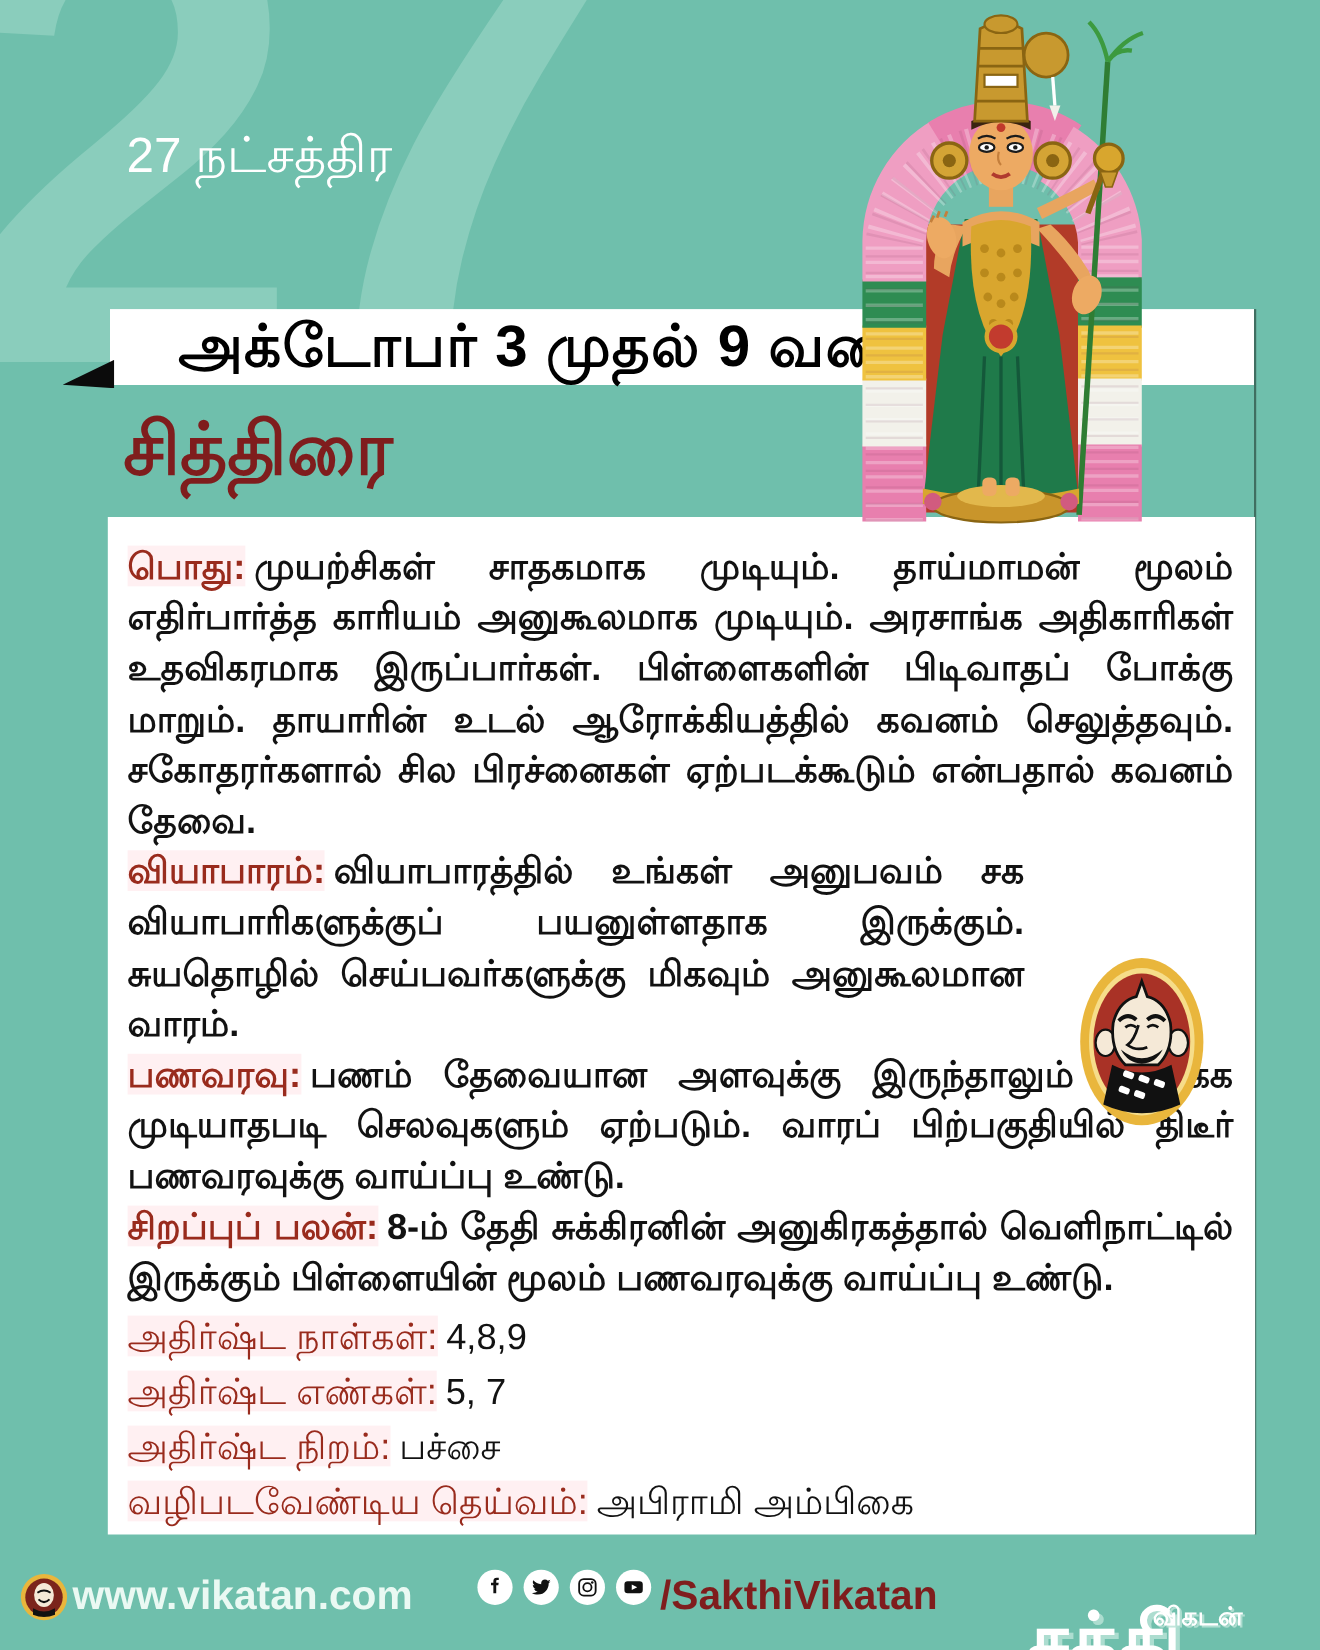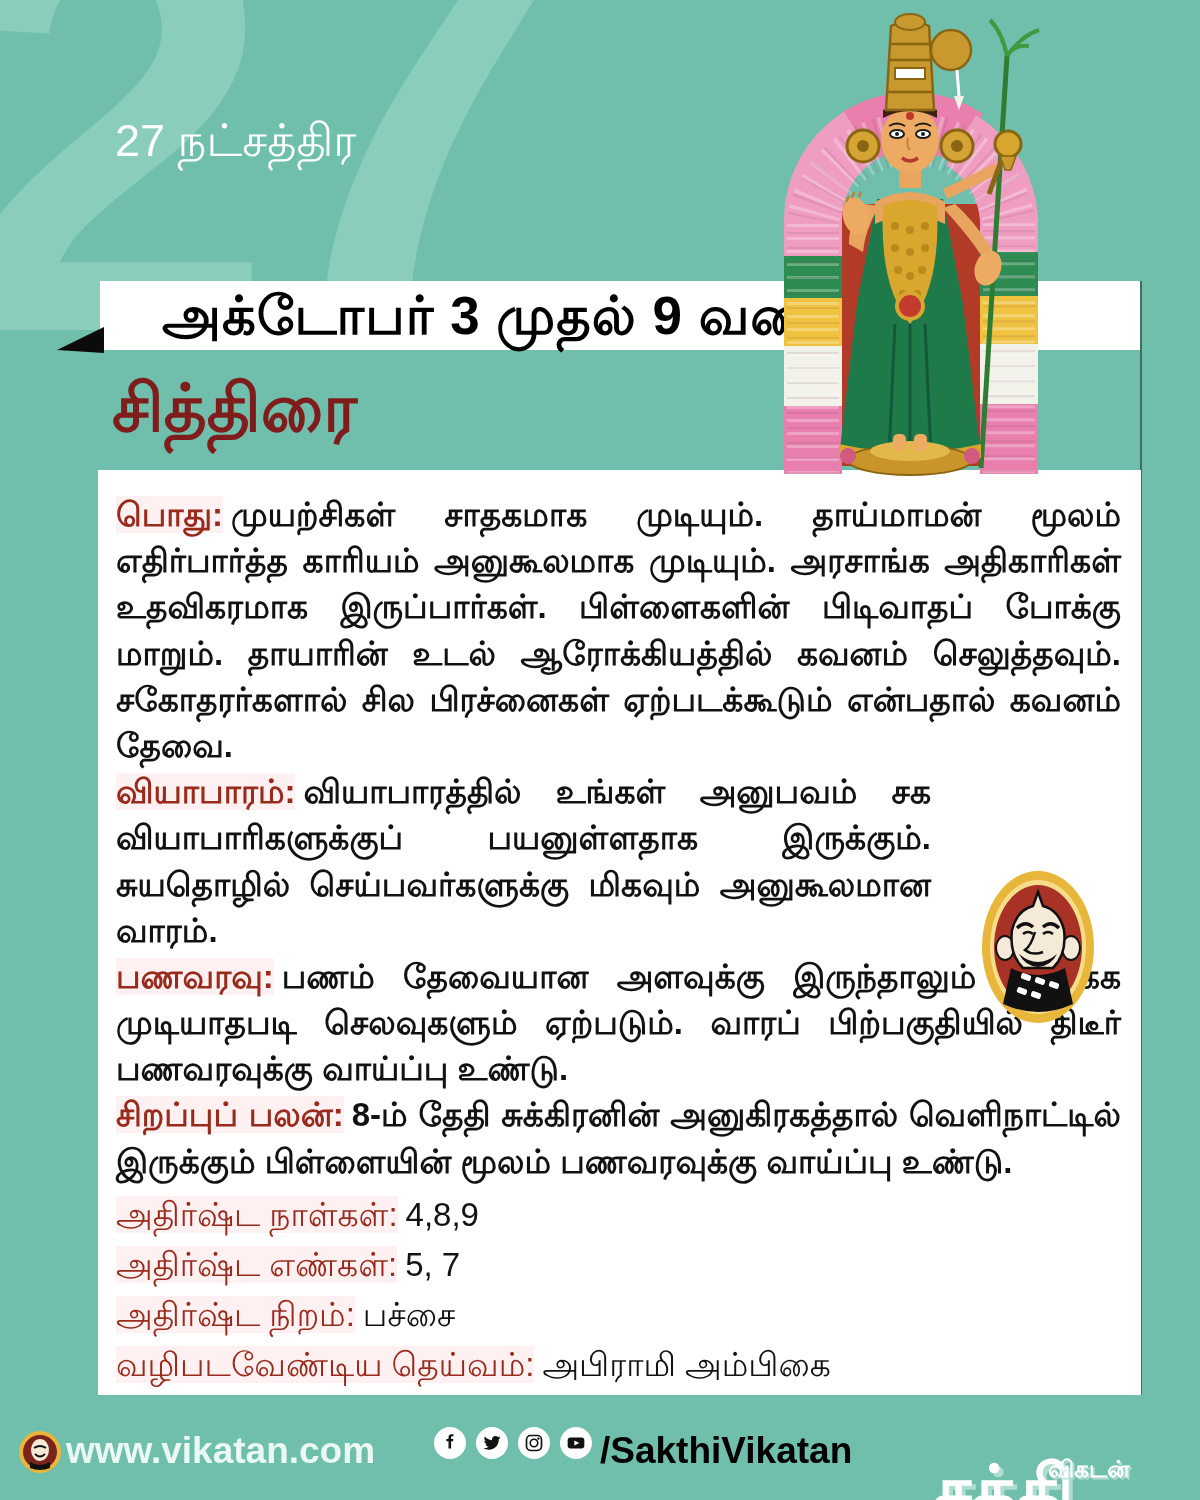--- a/index.html
+++ b/index.html
@@ -68,21 +68,21 @@
     position:absolute;left:434px;top:1427px;z-index:2;
     display:flex;gap:10px;align-items:center;
   }
   .soc{
     width:32px;height:32px;border-radius:50%;background:#FFFFFF;
     display:flex;align-items:center;justify-content:center;
   }
   .soc svg{width:20px;height:20px;}
   .handle{
     position:absolute;left:600px;top:1430px;z-index:2;
-    font-size:37px;font-weight:bold;color:#000000;
+    font-size:37px;font-weight:bold;color:#7f1d1d;
   }
   .brand-main{
     position:absolute;left:933px;top:1456px;z-index:2;
     font-size:70px;font-weight:800;color:#FFFFFF;line-height:1;
     text-shadow:4px 4px 0 rgba(185,226,214,.85);
   }
   .brand-sub{
     position:absolute;left:1048px;top:1458px;z-index:2;
     font-size:23px;font-weight:bold;color:#FFFFFF;line-height:1;
     text-shadow:2px 2px 0 rgba(185,226,214,.85);

